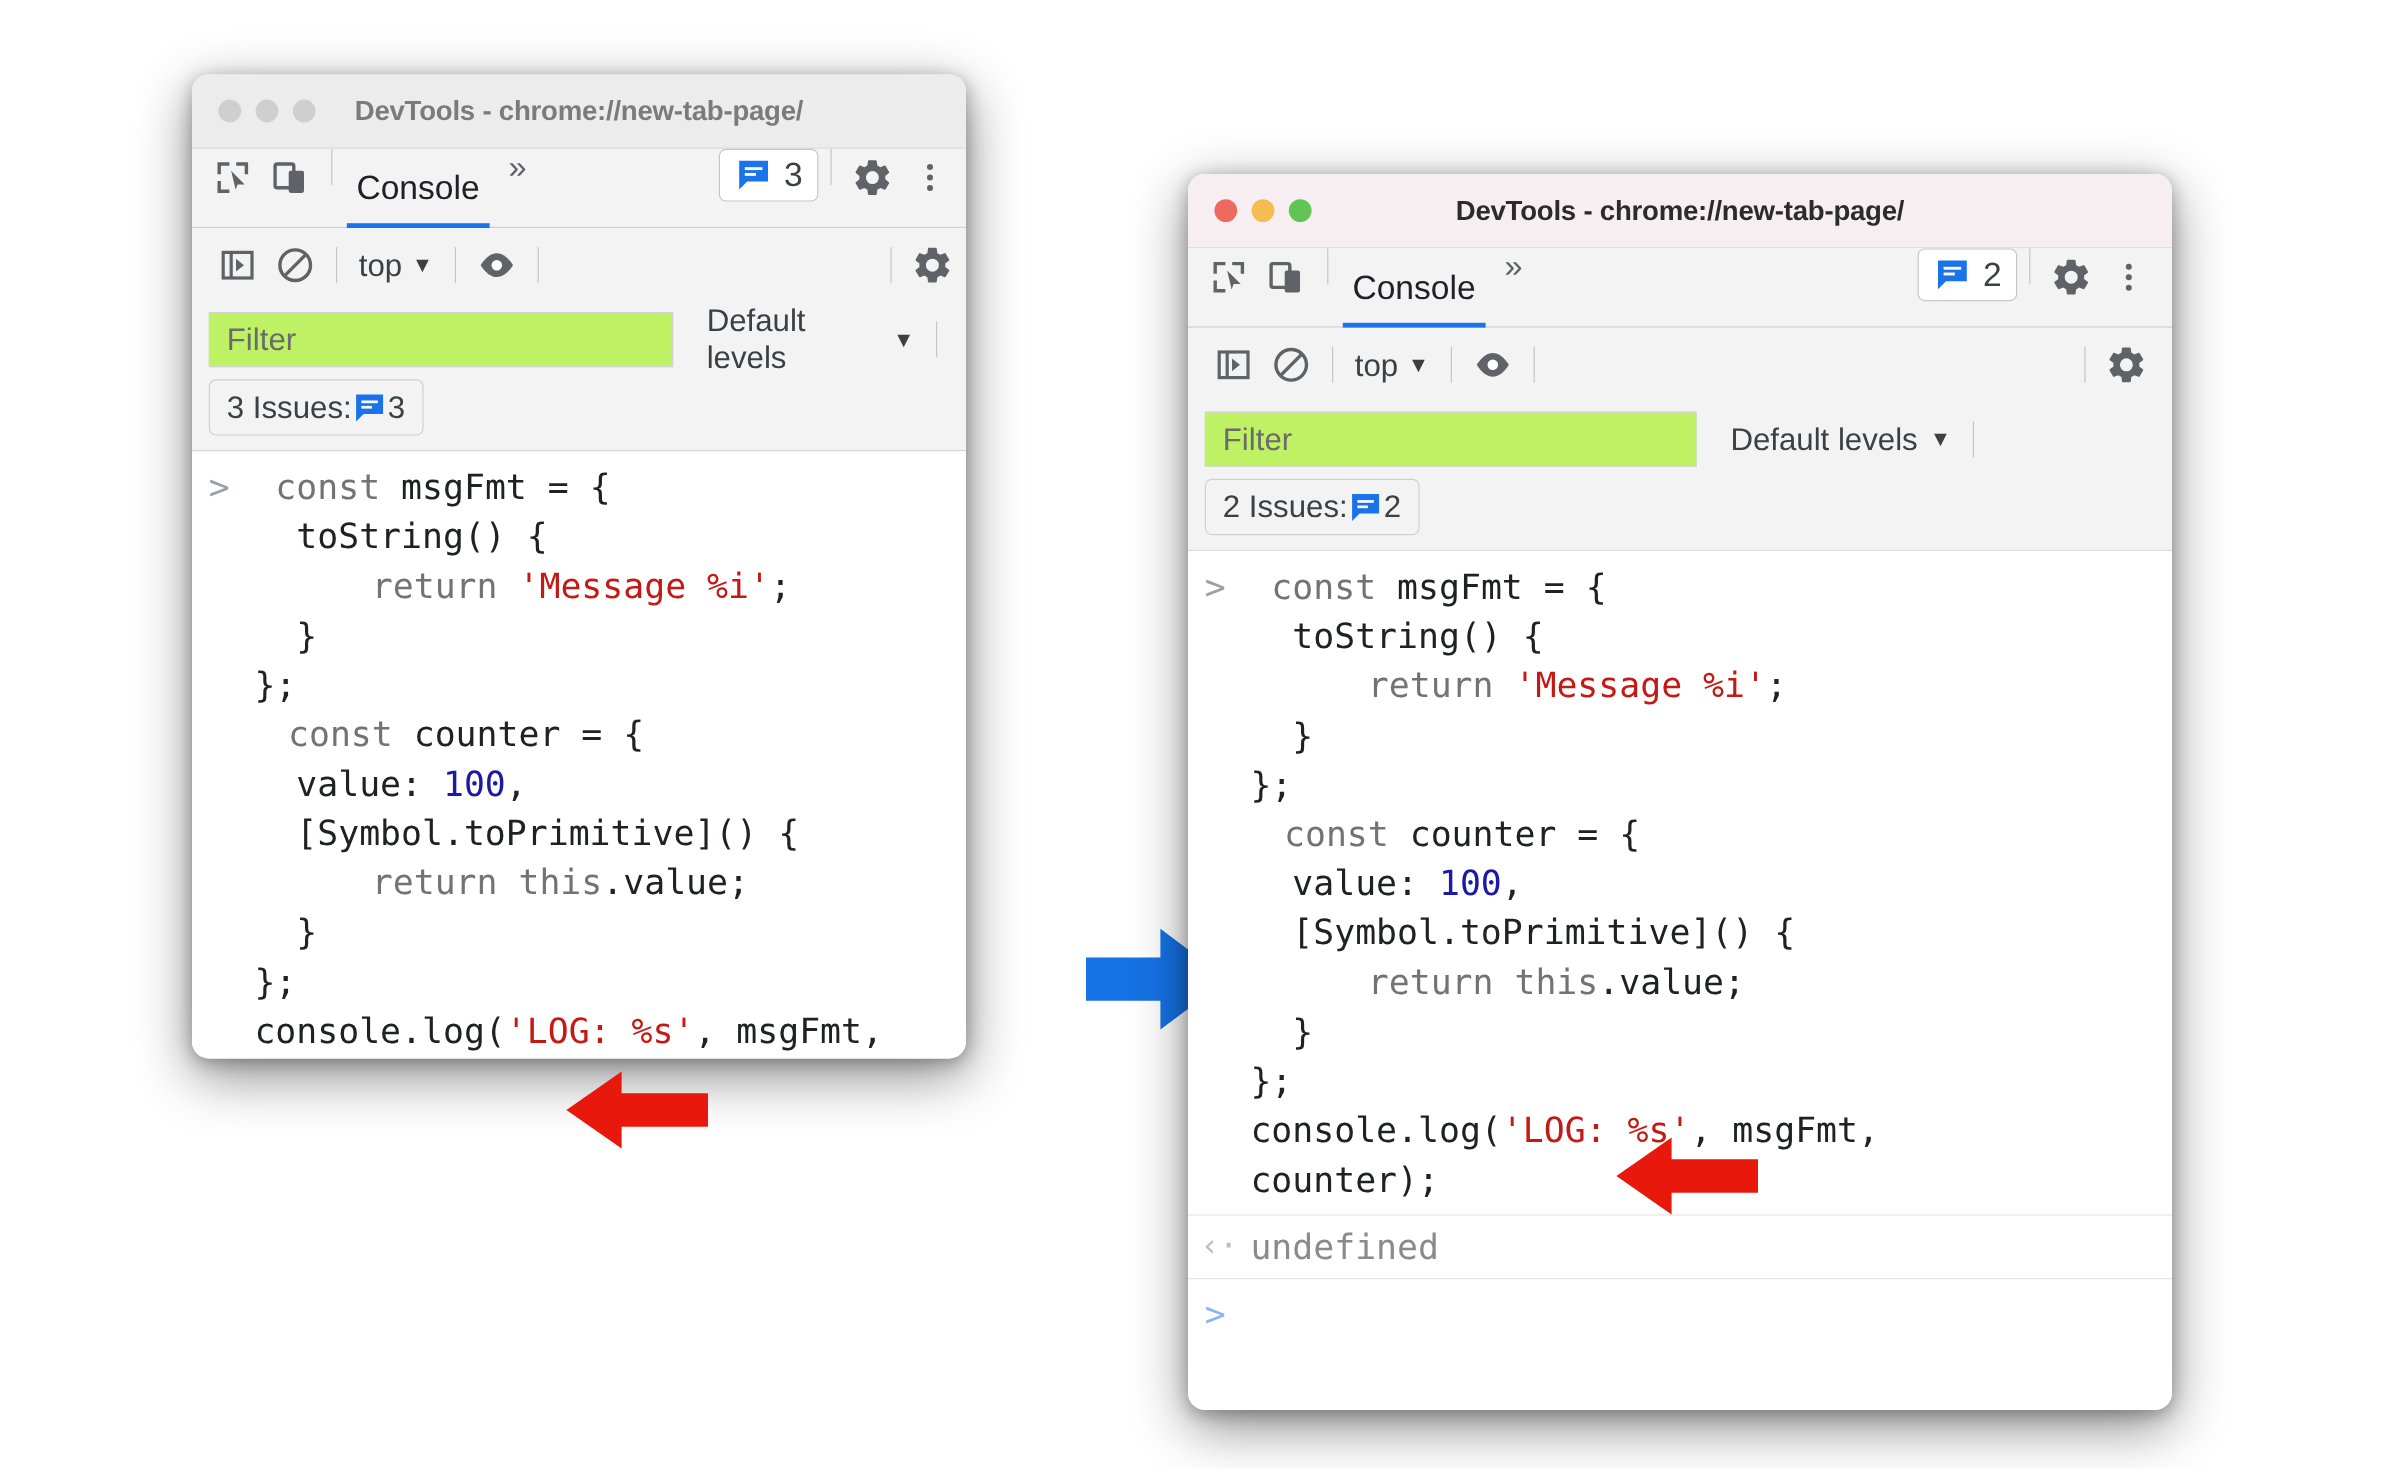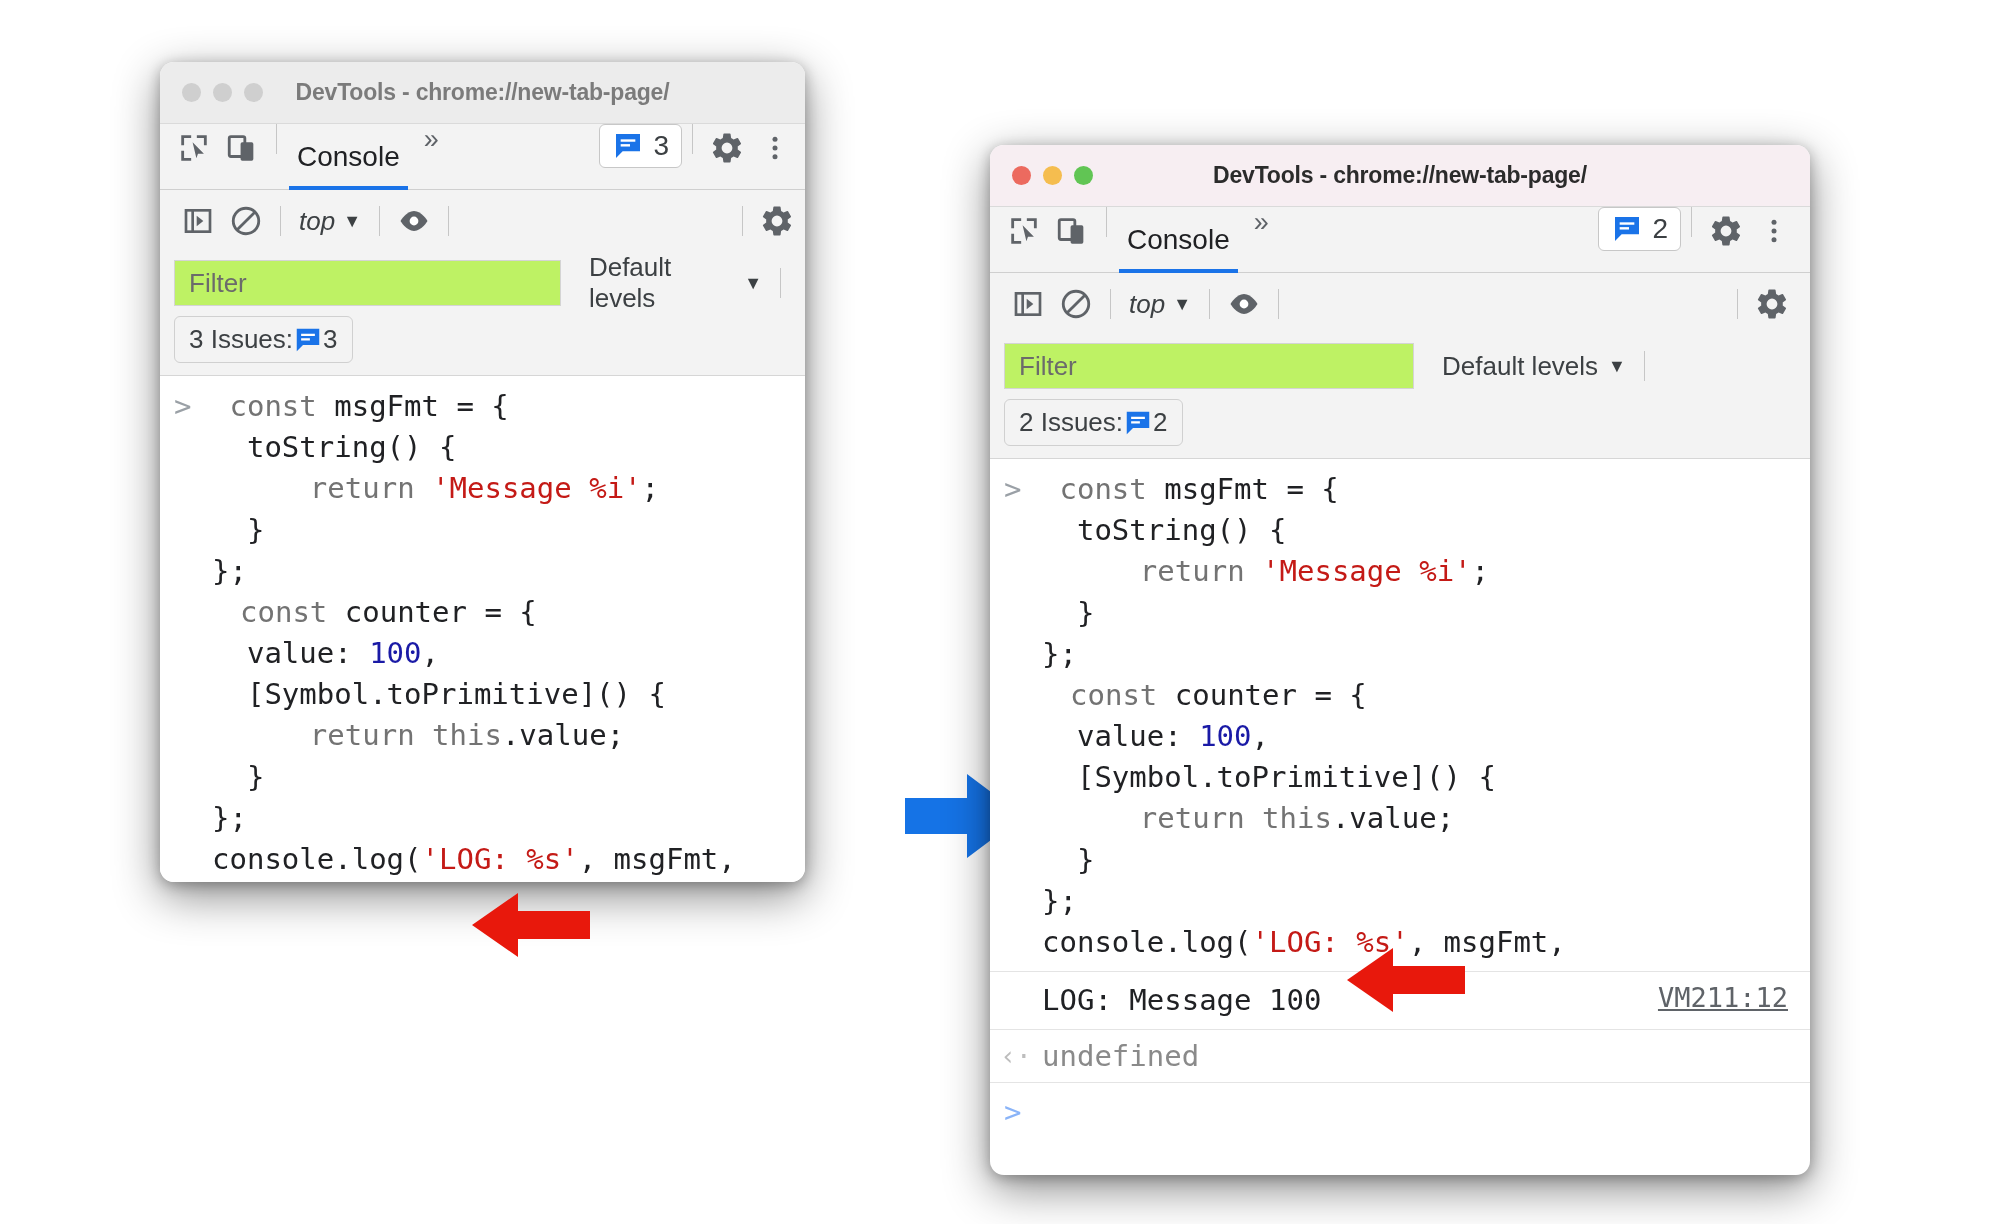--- a/index.html
+++ b/index.html
@@ -58,21 +58,21 @@
     display:flex; align-items:center; gap: 9px;
     border: 1px solid #c7c7c7; border-radius: 6px;
     padding: 5px 12px; background: #fff;
   }
   .issue-badge .num { font-size: 28px; color:#3c4043; }
   .spacer { flex: 1 1 auto; }
 
   
   .dt-filterrow {
     height: 62px; display:flex; align-items:center;
-    background:#f3f3f3; padding-left: 14px; font-style: italic;
+    background:#f3f3f3; padding-left: 14px;
   }
   .topsel { font-size: 26px; color:#3c4043; display:flex; align-items:center; gap:8px; padding:0 8px;}
   .caret { font-size: 18px; color:#3c4043; }
 
   .dt-filterbar {
     display:flex; align-items:center; background:#f3f3f3;
     padding: 6px 14px 6px 14px; height: 62px;
   }
   .filter-input {
     height: 46px; background:#bef264; border:1px solid #d4d4d4;
@@ -398,28 +398,24 @@
             <div class="code-line"><span class="prompt-pad"></span><span class="code-text"><span>    </span><span class="kw">return </span><span class="str">'Message %i'</span><span>;</span></span></div>
             <div class="code-line"><span class="prompt-pad"></span><span class="code-text"><span>  }</span></span></div>
             <div class="code-line"><span class="prompt-pad"></span><span class="code-text"><span>};</span></span></div>
             <div class="code-line"><span class="prompt-pad"></span><span class="code-text"><span class="kw">const </span><span>counter = {</span></span></div>
             <div class="code-line"><span class="prompt-pad"></span><span class="code-text"><span>  value: </span><span class="num">100</span><span>,</span></span></div>
             <div class="code-line"><span class="prompt-pad"></span><span class="code-text"><span>  [Symbol.toPrimitive]() {</span></span></div>
             <div class="code-line"><span class="prompt-pad"></span><span class="code-text"><span>    </span><span class="kw">return this</span><span>.value;</span></span></div>
             <div class="code-line"><span class="prompt-pad"></span><span class="code-text"><span>  }</span></span></div>
             <div class="code-line"><span class="prompt-pad"></span><span class="code-text"><span>};</span></span></div>
             <div class="code-line"><span class="prompt-pad"></span><span class="code-text"><span>console.log(</span><span class="str">'LOG: %s'</span><span>, msgFmt,</span></span></div>
+            <div class="code-line"><span class="prompt-pad"></span><span class="code-text"><span>counter);</span></span></div>
           </div>
       </div>
 
-      <div class="out-row">
-        <div class="out-pad"></div>
-        <div class="out-text">LOG: Message 100</div>
-        <div class="vm-link">VM211:12</div>
-      </div>
 
       <div class="undef-row">
         <div class="undef-arrow">‹·</div>
         <div class="undef-text">undefined</div>
       </div>
 
       <div class="last-prompt">
         <span class="gt">&gt;</span>
       </div>
     </div>

